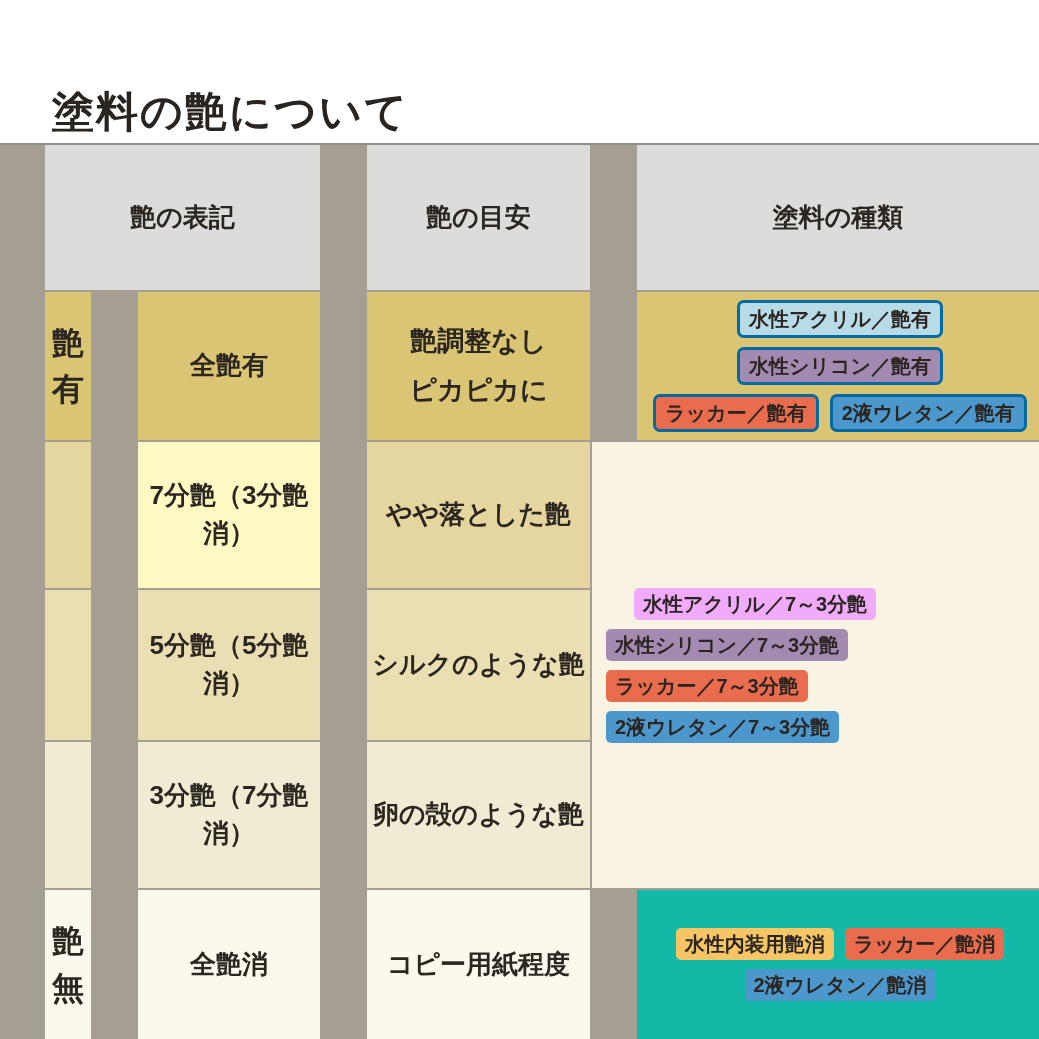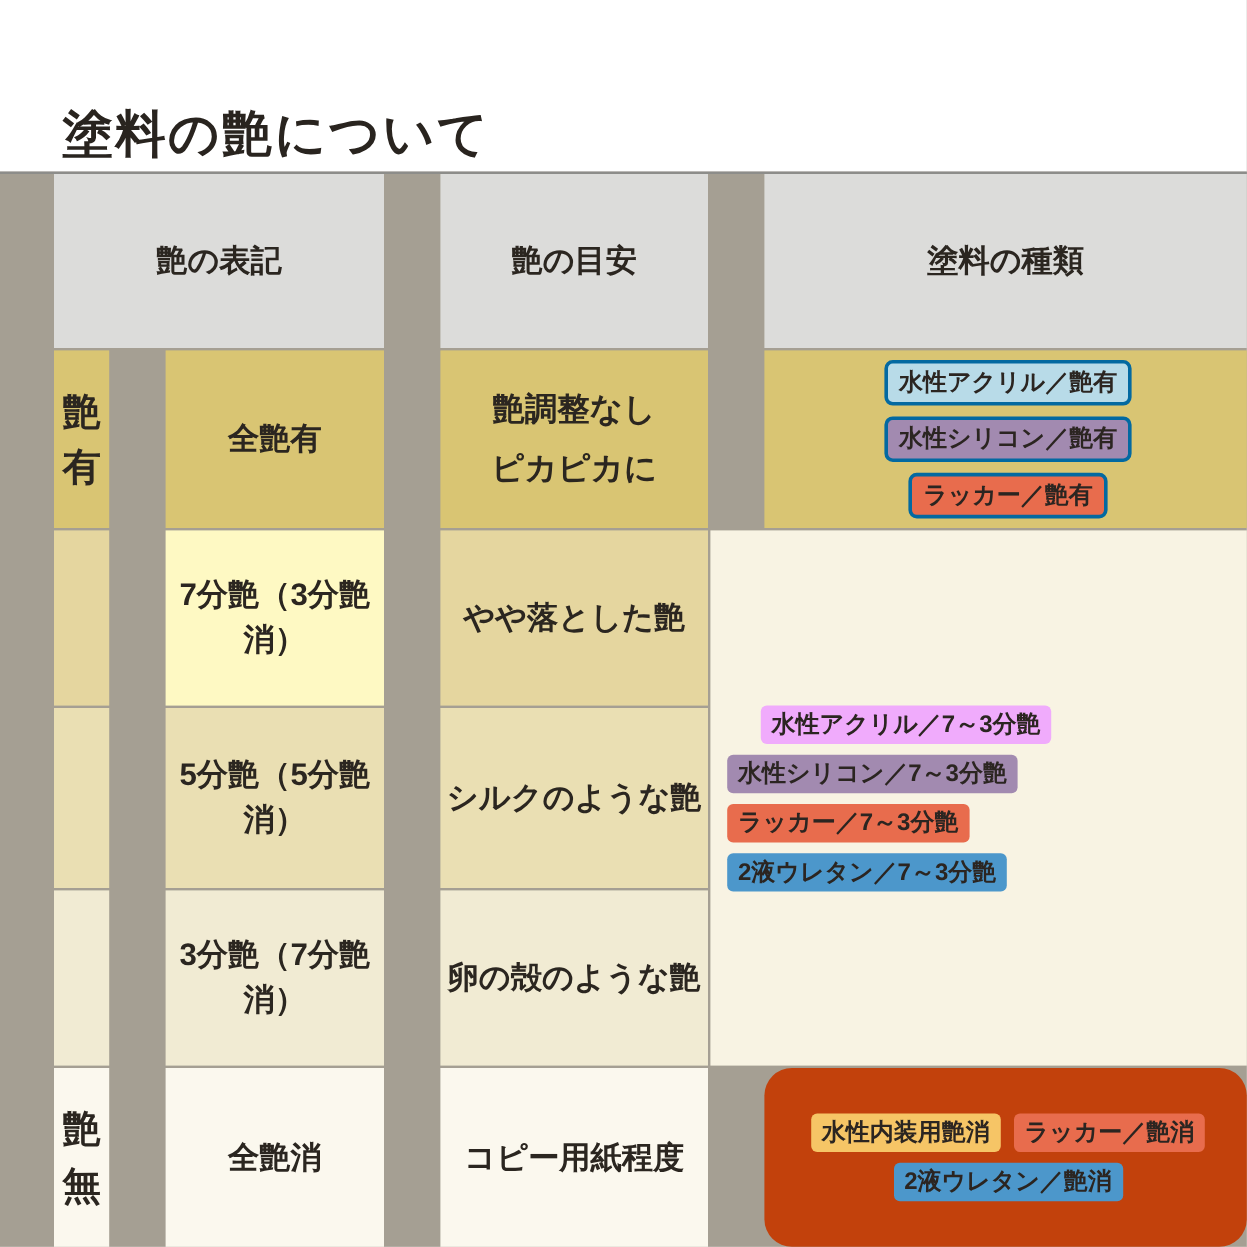--- a/index.html
+++ b/index.html
@@ -91,20 +91,21 @@
   <div class="cell" style="background-color: rgb(217, 197, 115);">
     <div class="guide-two-line">
       <span>艶調整なし</span>
       <span>ピカピカに</span>
     </div>
   </div>
   <div class="cell tags-cell" style="background-color: rgb(217, 197, 115);">
     <span class="tag ringed" style="background-color: rgb(184, 219, 232);">水性アクリル／艶有</span>
     <span class="tag ringed" style="background-color: rgb(162, 138, 176);">水性シリコン／艶有</span>
     <span class="tag ringed" style="background-color: rgb(232, 108, 77);">ラッカー／艶有</span>
+    <span class="tag ringed" style="background-color: rgb(76, 151, 203);">2液ウレタン／艶有</span>
   </div>
 
   <div class="cell" style="background-color: rgb(229, 214, 159);"></div>
   <div class="cell" style="background-color: #fef9c3;">7分艶（3分艶消）</div>
   <div class="cell" style="background-color: rgb(229, 214, 159);">やや落とした艶</div>
 
   <div class="tags-merged" style="background-color: rgb(248, 243, 227);">
     <span class="tag" style="background-color: #f0abfc; margin-left: 28px;">水性アクリル／7～3分艶</span>
     <span class="tag" style="background-color: rgb(162, 138, 176);">水性シリコン／7～3分艶</span>
     <span class="tag" style="background-color: rgb(232, 108, 77);">ラッカー／7～3分艶</span>
@@ -115,19 +116,19 @@
   <div class="cell" style="background-color: rgb(234, 223, 179);">5分艶（5分艶消）</div>
   <div class="cell" style="background-color: rgb(234, 223, 179);">シルクのような艶</div>
 
   <div class="cell" style="background-color: rgb(241, 235, 211);"></div>
   <div class="cell" style="background-color: rgb(241, 235, 211);">3分艶（7分艶消）</div>
   <div class="cell" style="background-color: rgb(241, 235, 211);">卵の殻のような艶</div>
 
   <div class="cell small-col" style="background-color: rgb(251, 248, 238);">艶無</div>
   <div class="cell" style="background-color: rgb(251, 248, 238);">全艶消</div>
   <div class="cell" style="background-color: rgb(251, 248, 238);">コピー用紙程度</div>
-  <div class="cell tags-cell" style="background-color: #c2410c; border-radius: 23px;">
+  <div class="cell tags-cell" style="background-color: #14b8a6;">
     <span class="tag" style="background-color: rgb(246, 197, 102);">水性内装用艶消</span>
     <span class="tag" style="background-color: rgb(232, 108, 77);">ラッカー／艶消</span>
     <span class="tag" style="background-color: rgb(76, 151, 203);">2液ウレタン／艶消</span>
   </div>
 
 </div>
 
 </body></html>

